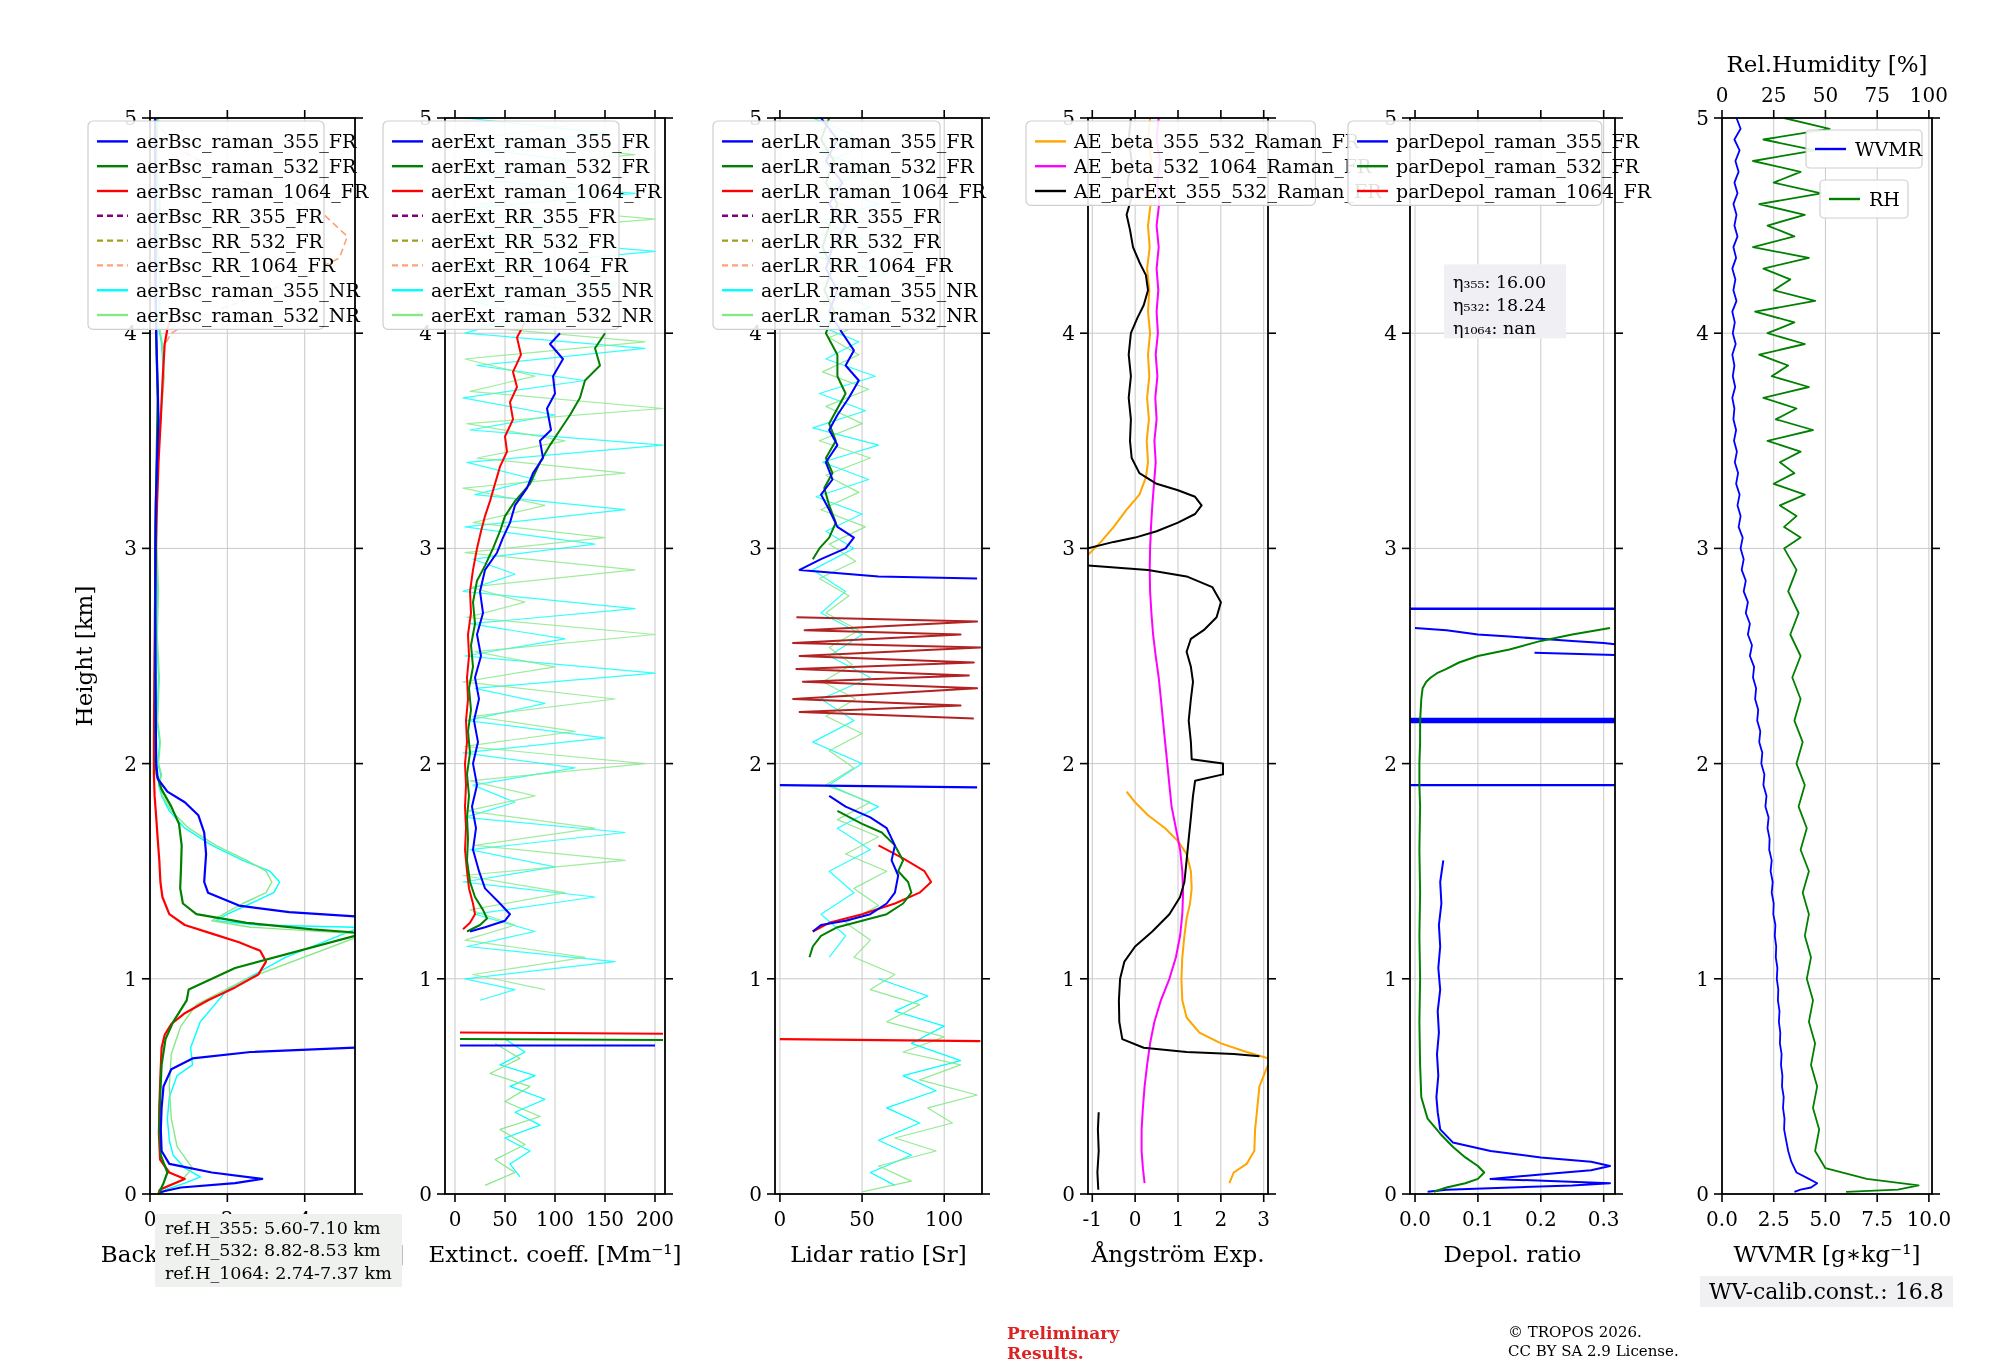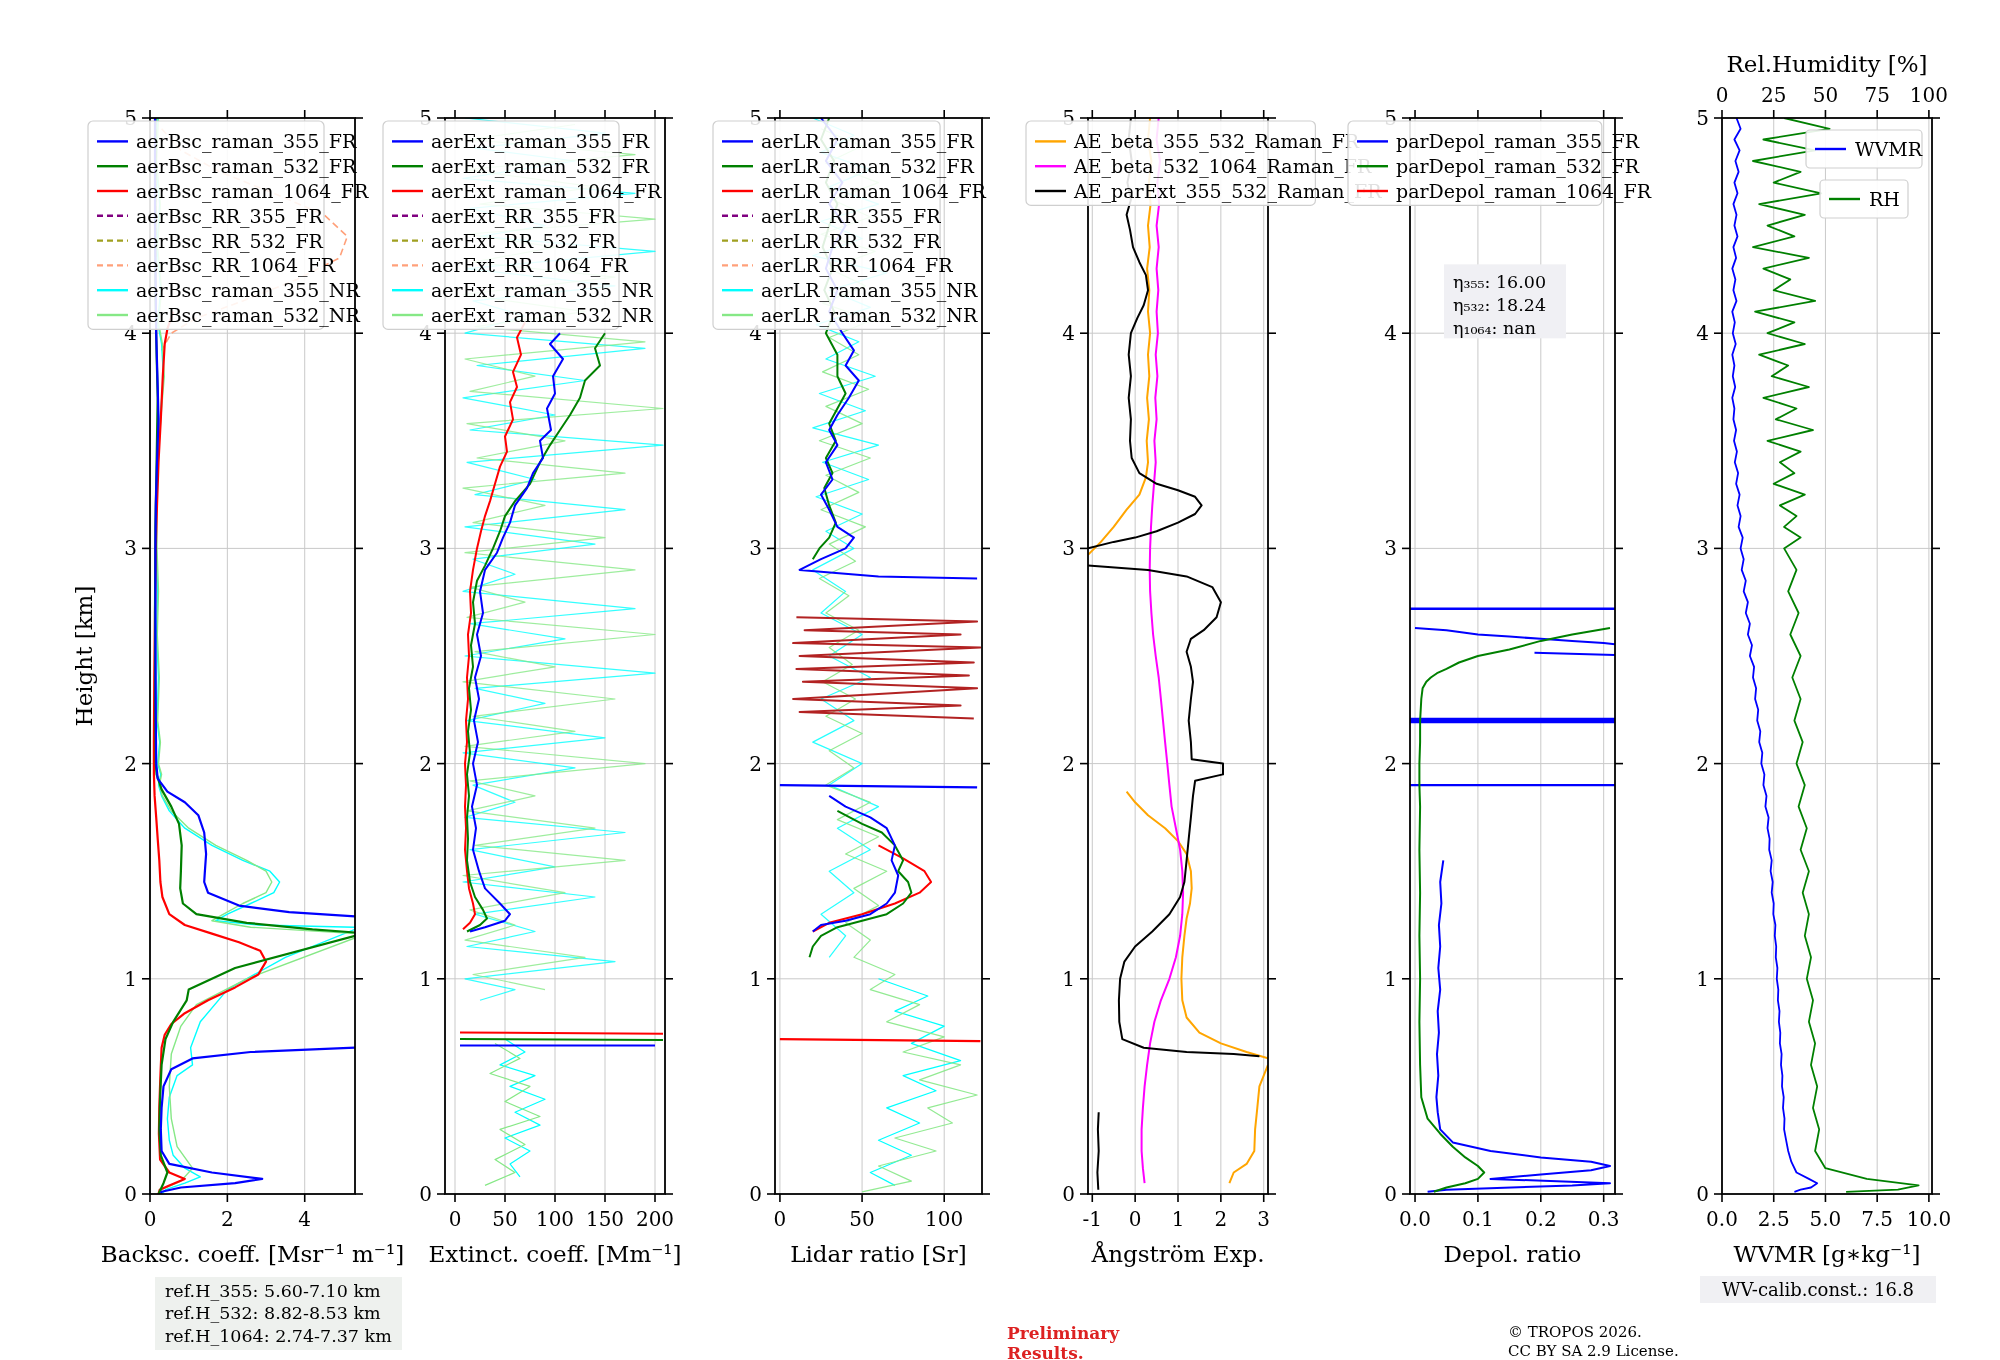--- a/index.html
+++ b/index.html
@@ -1,26 +1,26 @@
 <!DOCTYPE html>
 <html><head>
 <meta charset="utf-8">
 <style>
   html,body{margin:0;padding:0;background:#ffffff;}
   .page{position:relative;width:2000px;height:1360px;background:#fff;overflow:hidden;
         font-family:"DejaVu Serif", serif;color:#000;}
   .title{position:absolute;top:16px;left:0;width:1580px;text-align:center;font-size:25px;}
   #chart{position:absolute;top:0;left:0;}
-  .refh{position:absolute;left:155px;top:1277px;background:#eef1ee;padding:3px 10px;
+  .refh{position:absolute;left:155px;top:1214px;background:#eef1ee;padding:3px 10px;
         font-size:17.5px;line-height:1.28;}
   .ccbadge{position:absolute;left:663px;top:1257px;}
   .prelim{position:absolute;left:1007px;top:1323px;color:#dd2222;font-weight:bold;
           font-size:17px;line-height:1.2;}
   .tropos{position:absolute;left:1508px;top:1323px;font-weight:normal;font-size:15px;line-height:1.25;}
-  .wvcalib{position:absolute;left:1700px;top:1276px;background:#f0f0f3;padding:3px 22px;font-size:18px;}
+  .wvcalib{position:absolute;left:1700px;top:1276px;background:#f0f0f3;padding:3px 9px;font-size:22px;}
   svg text{font-family:"DejaVu Serif", serif;}
 </style>
 </head>
 <body>
 
 <div class="page">
 
   <svg id="chart" width="2000" height="1360">
       <g>
         <clipPath id="clip-backscatter">

